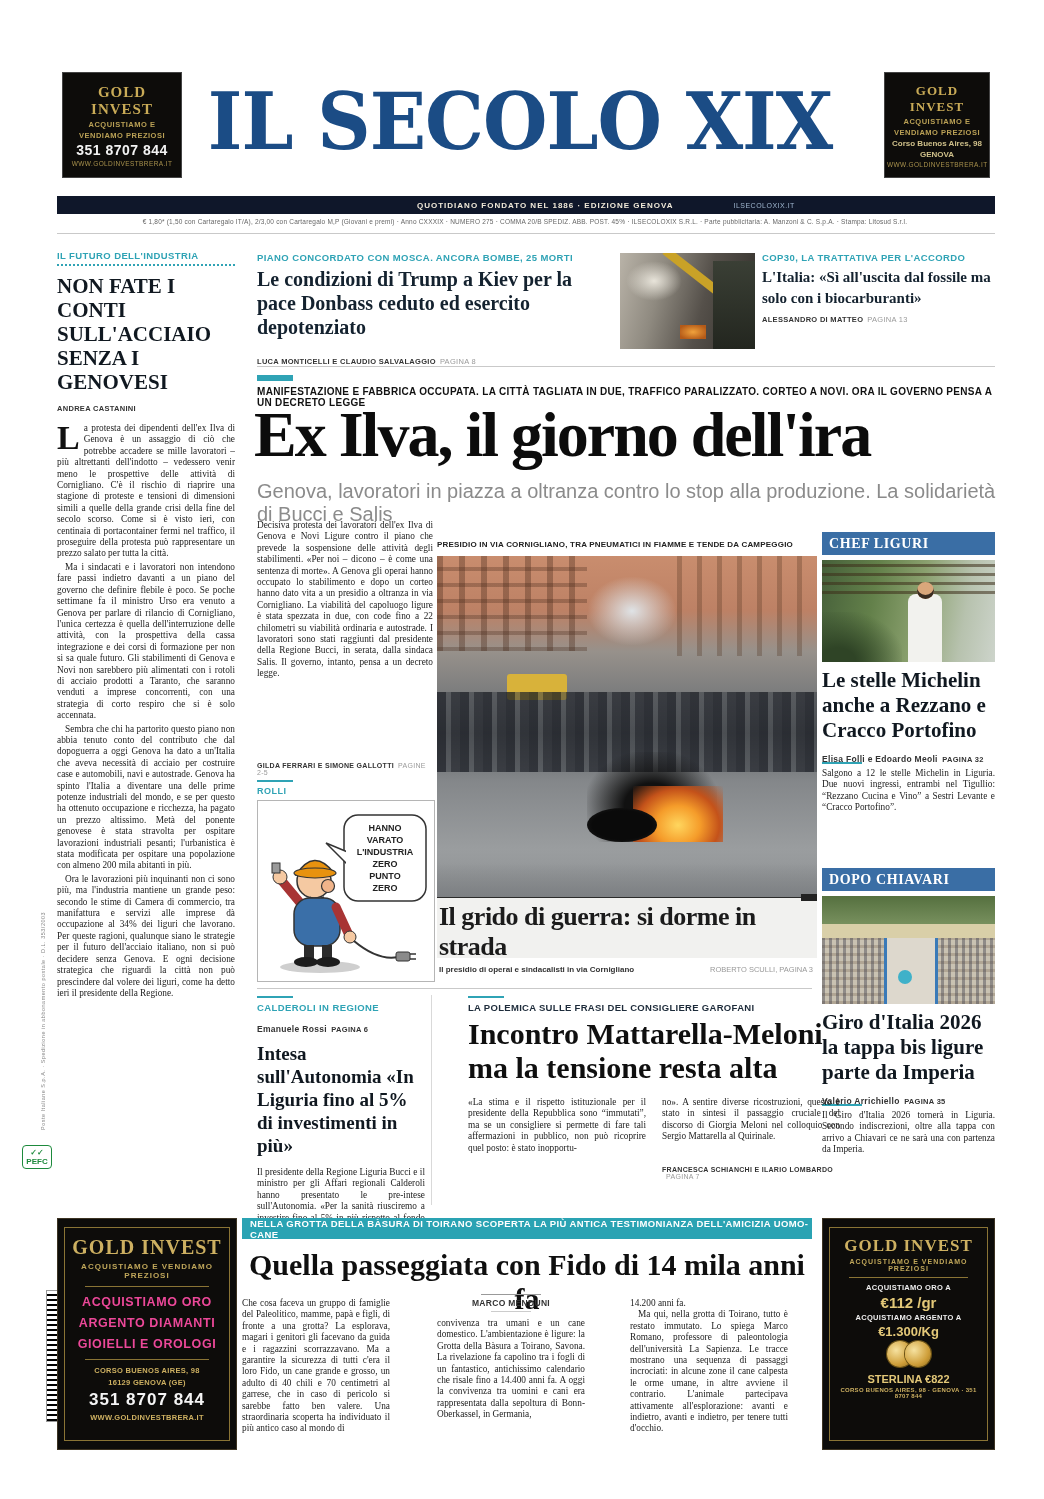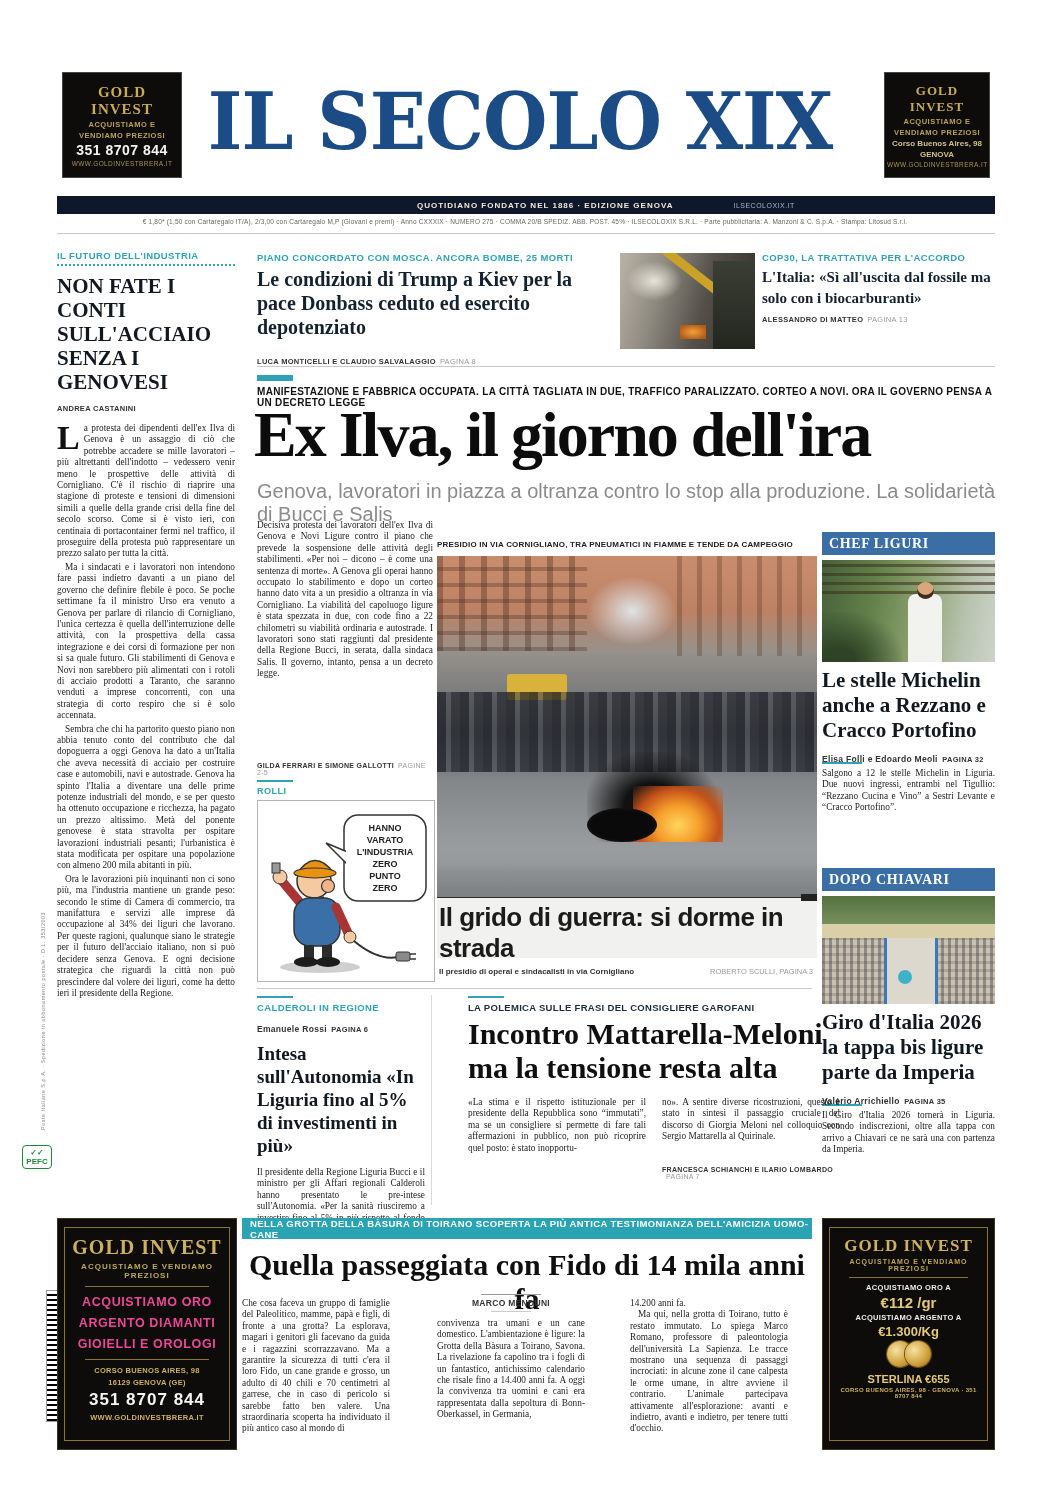--- a/index.html
+++ b/index.html
@@ -199,21 +199,21 @@
     <div class="abs" style="left:150px;top:20px;width:90px;height:70px;background:radial-gradient(ellipse at center,#dfe3e6 0%,rgba(223,227,230,0) 70%);"></div>
     <div class="abs" style="left:70px;top:118px;width:60px;height:26px;background:#d8b23a;border-radius:3px;"></div>
     <div class="abs" style="left:0px;top:136px;width:380px;height:80px;background:repeating-linear-gradient(90deg,rgba(25,28,35,.75) 0 9px,rgba(60,64,70,.55) 9px 14px,rgba(30,33,40,.7) 14px 23px);filter:blur(.4px);"></div>
     <div class="abs" style="left:150px;top:196px;width:130px;height:90px;background:radial-gradient(ellipse at 50% 60%,#111 30%,rgba(17,17,17,0) 75%);"></div>
     <div class="abs" style="left:196px;top:230px;width:90px;height:56px;background:radial-gradient(ellipse at 50% 70%,#ffd65e 0%,#f59c2a 35%,#c4521a 65%,rgba(120,40,15,0) 100%);"></div>
     <div class="abs" style="left:150px;top:252px;width:70px;height:34px;border-radius:50%;background:radial-gradient(ellipse at center,#0a0a0a 60%,#222 100%);"></div>
     <div class="abs" style="left:0;bottom:0;width:380px;height:34px;background:linear-gradient(180deg,rgba(90,93,96,0),#7d8083);"></div>
   </div>
   <div class="abs grido-strip" style="left:437px;top:897px;width:380px;height:60px;">
     <div class="abs" style="right:0;top:-4px;width:16px;height:7px;background:#222;"></div>
-    <div class="grido-title" style="padding:4px 0 0 2px;">Il grido di guerra: si dorme in strada</div>
+    <div class="grido-title" style="padding:4px 0 0 2px;font-family:Liberation Serif, serif;">Il grido di guerra: si dorme in strada</div>
     <div style="display:flex;justify-content:space-between;padding:3px 4px 0 2px;">
       <span class="grido-cap">Il presidio di operai e sindacalisti in via Cornigliano</span>
       <span class="grido-credit">ROBERTO SCULLI, PAGINA 3</span>
     </div>
   </div>
 
   <div class="abs blue-banner" style="left:822px;top:532px;width:173px;height:23px;">CHEF LIGURI</div>
   <div class="abs ph-box" style="left:822px;top:560px;width:173px;height:102px;background:
        linear-gradient(100deg,#46603a 0%,#63804a 30%,#8aa06e 55%,#b7c2ae 80%,#cdd4cb 100%);">
     <div class="abs" style="left:0;top:0;width:173px;height:34px;background:repeating-linear-gradient(0deg,rgba(60,45,25,.55) 0 3px,transparent 3px 9px);"></div>
@@ -311,18 +311,18 @@
   <div class="abs ad-big" style="left:822px;top:1218px;width:173px;height:232px;">
     <div class="frame" style="gap:2px;">
       <div class="gi" style="font-size:17px;">GOLD INVEST</div>
       <div class="sub" style="font-size:7px;">ACQUISTIAMO E VENDIAMO PREZIOSI</div>
       <div class="rule"></div>
       <div class="tiny" style="color:#eee;">ACQUISTIAMO ORO A</div>
       <div class="price">€112 /gr</div>
       <div class="tiny" style="color:#eee;">ACQUISTIAMO ARGENTO A</div>
       <div class="price" style="font-size:13px;">€1.300/Kg</div>
       <div><span class="coin"></span><span class="coin" style="margin-left:-8px;"></span></div>
-      <div class="price" style="font-size:11px;">STERLINA €655</div>
+      <div class="price" style="font-size:11px;">STERLINA €822</div>
       <div class="tiny" style="font-size:6px;">CORSO BUENOS AIRES, 98 · GENOVA · 351 8707 844</div>
     </div>
   </div>
 
 </div>
 
 </body></html>

